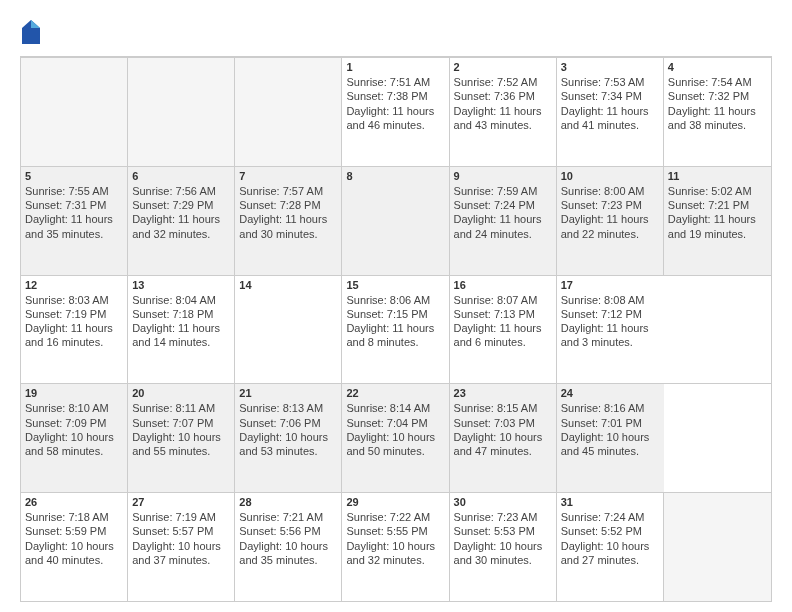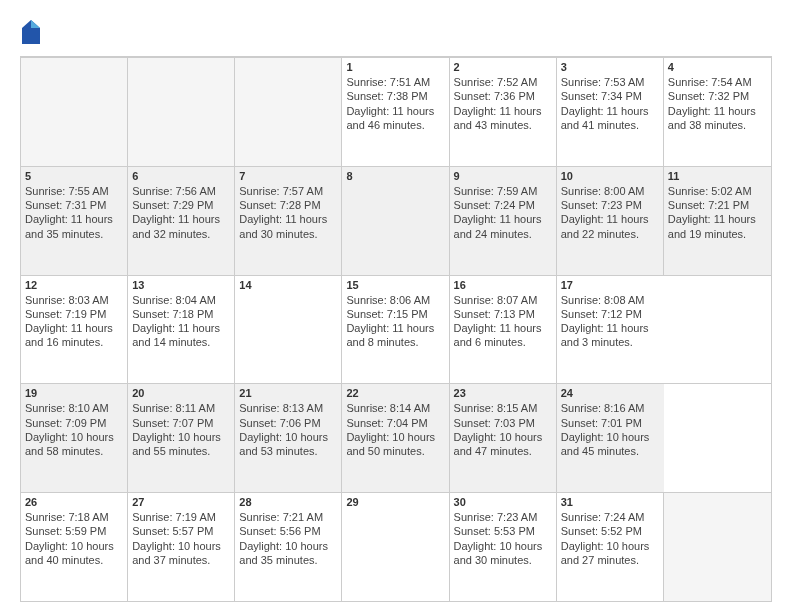--- a/index.html
+++ b/index.html
@@ -295,20 +295,23 @@
 Daylight: 10 hours and 37 minutes.</div>
           </div>
           <div class="cal-cell">
             <div class="day-num">28</div>
             <div class="day-info">Sunrise: 7:21 AM
 Sunset: 5:56 PM
 Daylight: 10 hours and 35 minutes.</div>
           </div>
           <div class="cal-cell">
             <div class="day-num">29</div>
+            <div class="day-info">Sunrise: 7:22 AM
+Sunset: 5:55 PM
+Daylight: 10 hours and 32 minutes.</div>
           </div>
           <div class="cal-cell">
             <div class="day-num">30</div>
             <div class="day-info">Sunrise: 7:23 AM
 Sunset: 5:53 PM
 Daylight: 10 hours and 30 minutes.</div>
           </div>
           <div class="cal-cell">
             <div class="day-num">31</div>
             <div class="day-info">Sunrise: 7:24 AM

